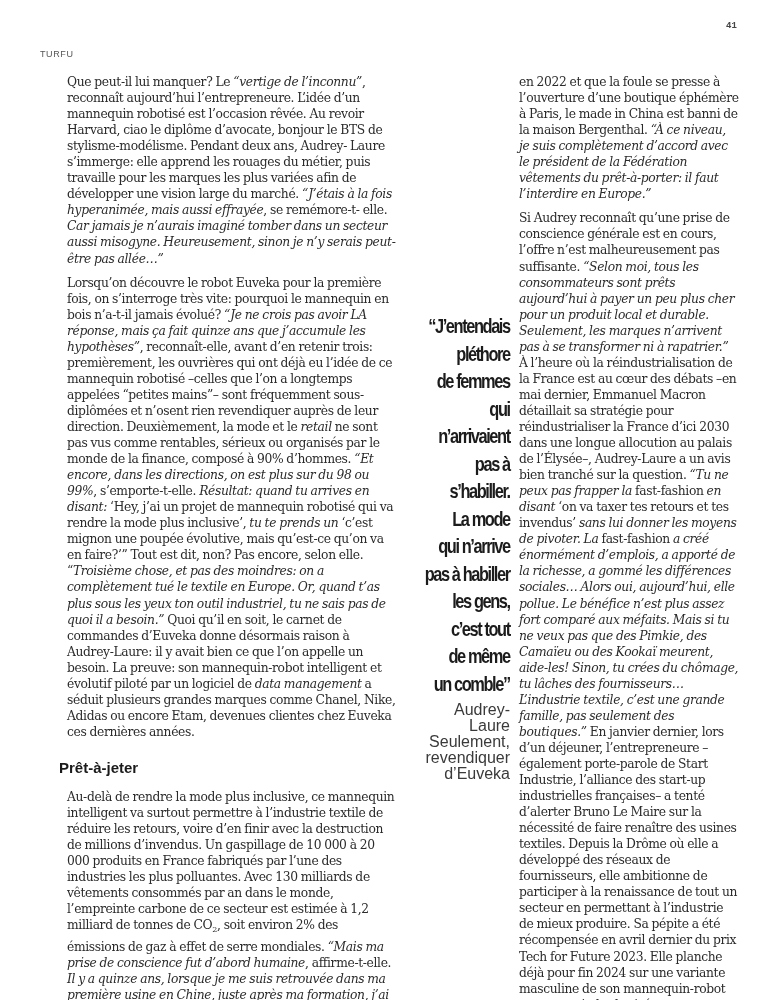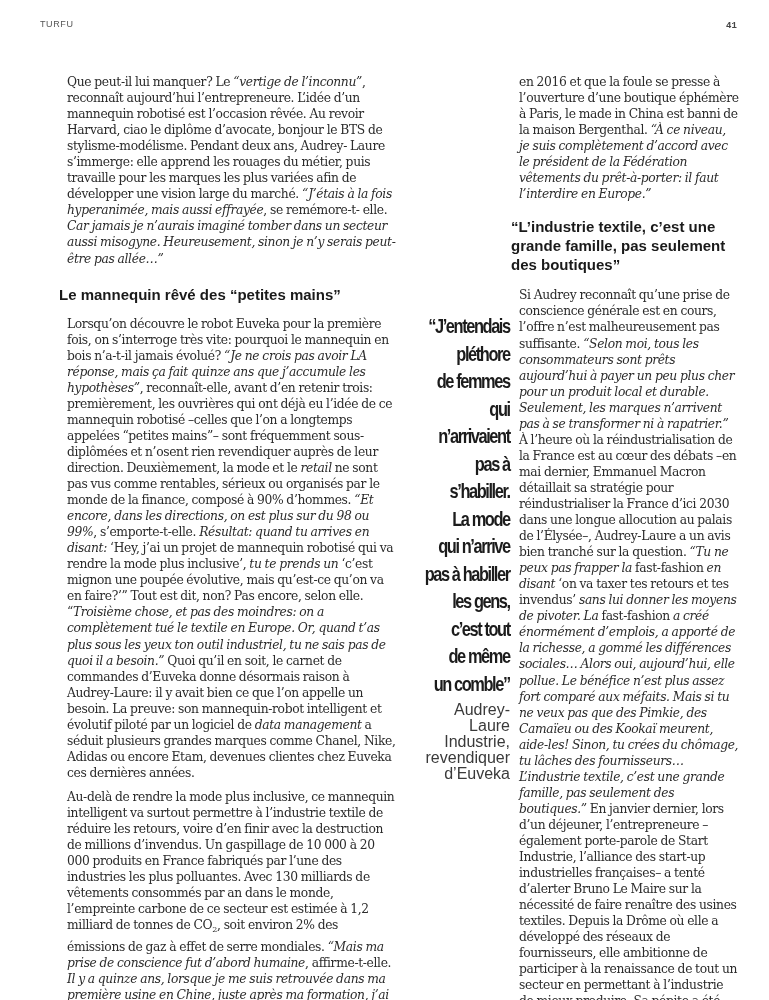--- a/index.html
+++ b/index.html
@@ -1,39 +1,39 @@
 <!DOCTYPE html>
 <html><head>
 <meta charset="utf-8">
 <style>
   html, body { margin: 0; padding: 0; background: #ffffff; }
   body { width: 769px; height: 1000px; position: relative; overflow: hidden; color: #262626; }
-  .running-head { position: absolute; top: 19px; left: 40px; font-family: "Liberation Sans", sans-serif; font-size: 9px; letter-spacing: 0.6px; color: #555; }
+  .running-head { position: absolute; top: 49px; left: 40px; font-family: "Liberation Sans", sans-serif; font-size: 9px; letter-spacing: 0.6px; color: #555; }
   .folio { position: absolute; top: 21px; left: 726px; font-family: Liberation Mono, monospace; font-size: 9px; font-weight: bold; color: #444; }
   .col { position: absolute; font-family: "DejaVu Serif", serif; font-size: 12.3px; line-height: 16.05px; color: #2b2b2b; }
   .col-left { left: 59px; top: 66px; width: 345px; letter-spacing: -0.35px; word-spacing: -0.5px; }
   .col-right { left: 511px; top: 66px; width: 236px; letter-spacing: -0.35px; word-spacing: -0.5px; }
   .col p { margin: 8px; }
   .col em { font-style: italic; }
   .sub { font-family: "Liberation Sans", sans-serif; font-weight: bold; font-size: 15px; line-height: 19px; color: #1a1a1a; margin: 18px 0 12px 0; letter-spacing: 0; word-spacing: 0; }
   .sub.right { font-size: 15px; line-height: 19px; margin: 15px 0 13px 0; }
   .pull { position: absolute; left: 420px; top: 312px; width: 90px; text-align: right; }
   .pull-quote { font-family: "Liberation Sans", sans-serif; font-weight: bold; font-size: 21px; line-height: 27.5px; color: #1c1c1c; letter-spacing: -1.8px; transform: scaleX(0.78); transform-origin: left top; width: 115px; }
   .pull-credit { font-family: "Liberation Sans", sans-serif; font-size: 16px; line-height: 16px; color: #3a3a3a; margin-top: 10px; position: absolute; top: 380px; width: 90px; }
 </style>
 </head>
 <body>
 
 <div class="running-head">TURFU</div>
 <div class="folio">41</div>
 
 <div class="col col-left">
   <p><span>Que peut-il lui manquer? Le </span><em>“vertige de l’inconnu”</em><span>, reconnaît aujourd’hui l’entrepreneure. L’idée d’un mannequin robotisé est l’occasion rêvée. Au revoir Harvard, ciao le diplôme d’avocate, bonjour le BTS de stylisme-modélisme. Pendant deux ans, Audrey- Laure s’immerge: elle apprend les rouages du métier, puis travaille pour les marques les plus variées afin de développer une vision large du marché. </span><em>“J’étais à la fois hyperanimée, mais aussi effrayée</em><span>, se remémore-t- elle. </span><em>Car jamais je n’aurais imaginé tomber dans un secteur aussi misogyne. Heureusement, sinon je n’y serais peut-être pas allée…”</em></p>
-  <h2 class="sub">Le mannequin rêvé des “petites mains”</h2>
   <p><span>Lorsqu’on découvre le robot Euveka pour la première fois, on s’interroge très vite: pourquoi le mannequin en bois n’a-t-il jamais évolué? </span><em>“Je ne crois pas avoir LA réponse, mais ça fait quinze ans que j’accumule les hypothèses”</em><span>, reconnaît-elle, avant d’en retenir trois: premièrement, les ouvrières qui ont déjà eu l’idée de ce mannequin robotisé –celles que l’on a longtemps appelées “petites mains”– sont fréquemment sous-diplômées et n’osent rien revendiquer auprès de leur direction. Deuxièmement, la mode et le </span><em>retail</em><span> ne sont pas vus comme rentables, sérieux ou organisés par le monde de la finance, composé à 90% d’hommes. </span><em>“Et encore, dans les directions, on est plus sur du 98 ou 99%</em><span>, s’emporte-t-elle. </span><em>Résultat: quand tu arrives en disant:</em><span> ‘Hey, j’ai un projet de mannequin robotisé qui va rendre la mode plus inclusive’, </span><em>tu te prends un</em><span> ‘c’est mignon une poupée évolutive, mais qu’est-ce qu’on va en faire?’” Tout est dit, non? Pas encore, selon elle. “</span><em>Troisième chose, et pas des moindres: on a complètement tué le textile en Europe. Or, quand t’as plus sous les yeux ton outil industriel, tu ne sais pas de quoi il a besoin.”</em><span> Quoi qu’il en soit, le carnet de commandes d’Euveka donne désormais raison à Audrey-Laure: il y avait bien ce que l’on appelle un besoin. La preuve: son mannequin-robot intelligent et évolutif piloté par un logiciel de </span><em>data management</em><span> a séduit plusieurs grandes marques comme Chanel, Nike, Adidas ou encore Etam, devenues clientes chez Euveka ces dernières années.</span></p>
+  <h2 class="sub">Prêt-à-jeter</h2>
   <p><span>Au-delà de rendre la mode plus inclusive, ce mannequin intelligent va surtout permettre à l’industrie textile de réduire les retours, voire d’en finir avec la destruction de millions d’invendus. Un gaspillage de 10 000 à 20 000 produits en France fabriqués par l’une des industries les plus polluantes. Avec 130 milliards de vêtements consommés par an dans le monde, l’empreinte carbone de ce secteur est estimée à 1,2 milliard de tonnes de CO</span><sub style="font-size: 8px;">2</sub><span>, soit environ 2% des émissions de gaz à effet de serre mondiales. </span><em>“Mais ma prise de conscience fut d’abord humaine</em><span>, affirme-t-elle. </span><em>Il y a quinze ans, lorsque je me suis retrouvée dans ma première usine en Chine, juste après ma formation, j’ai pleuré. J’ai pu voir des femmes enceintes assises sur un tabouret à trois pieds pour qu’elles restent concentrées, derrière des machines, à produire des milliards de vêtements. Une vieille dame dans un ascenseur en train de couper les petits fils et qui, en même temps, appuyait sur le monte-charge avec une micro-ampoule… J’avais envie de vomir. J’ai pensé:</em></p>
 </div>
 
 <div class="pull">
   <div class="pull-quote">
       <div>“J’entendais</div>
       <div>pléthore</div>
       <div>de femmes</div>
       <div>qui</div>
       <div>n’arrivaient</div>
@@ -42,23 +42,22 @@
       <div>La mode</div>
       <div>qui n’arrive</div>
       <div>pas à habiller</div>
       <div>les gens,</div>
       <div>c’est tout</div>
       <div>de même</div>
       <div>un comble”</div>
     </div>
   <div class="pull-credit">
       <div>Audrey-Laure</div>
-      <div>Industrie,</div>
+      <div>Seulement,</div>
       <div>revendiquer</div>
       <div>d’Euveka</div>
     </div>
 </div>
 
 <div class="col col-right">
-  <p><span>en 2016 et que la foule se presse à l’ouverture d’une boutique éphémère à Paris, le made in China est banni de la maison Bergenthal. </span><em>“À ce niveau, je suis complètement d’accord avec le président de la Fédération vêtements du prêt-à-porter: il faut l’interdire en Europe.”</em></p>
-  <h2 class="sub right">“L’industrie textile, c’est une grande famille, pas seulement des boutiques”</h2>
+  <p><span>en 2022 et que la foule se presse à l’ouverture d’une boutique éphémère à Paris, le made in China est banni de la maison Bergenthal. </span><em>“À ce niveau, je suis complètement d’accord avec le président de la Fédération vêtements du prêt-à-porter: il faut l’interdire en Europe.”</em></p>
   <p><span><span>Si Audrey reconnaît qu’une prise de conscience générale est en cours, l’offre n’est malheureusement pas suffisante. </span><em>“Selon moi, tous les consommateurs sont prêts aujourd’hui à payer un peu plus cher pour un produit local et durable. Seulement, les marques n’arrivent pas à se transformer ni à rapatrier.”</em><span> À l’heure où la réindustrialisation de la France est au cœur des débats –en mai dernier, Emmanuel Macron détaillait sa stratégie pour réindustrialiser la France d’ici 2030 dans une longue allocution au palais de l’Élysée–, Audrey-Laure a un avis bien tranché sur la question. </span><em>“Tu ne peux pas frapper la</em><span> fast-fashion </span><em>en disant</em><span> ‘on va taxer tes retours et tes invendus’ </span><em>sans lui donner les moyens de pivoter. La</em><span> fast-fashion </span><em>a créé énormément d’emplois, a apporté de la richesse, a gommé les différences sociales… Alors oui, aujourd’hui, elle pollue. Le bénéfice n’est plus assez fort comparé aux méfaits. Mais si tu ne veux pas que des Pimkie, des Camaïeu ou des Kookaï meurent, aide-les! Sinon, tu crées du chômage, tu lâches des fournisseurs… L’industrie textile, c’est une grande famille, pas seulement des boutiques.”</em><span> En janvier dernier, lors d’un déjeuner, l’entrepreneure –également porte-parole de Start Industrie, l’alliance des start-up industrielles françaises– a tenté d’alerter Bruno Le Maire sur la nécessité de faire renaître des usines textiles. Depuis la Drôme où elle a développé des réseaux de fournisseurs, elle ambitionne de participer à la renaissance de tout un secteur en permettant à l’industrie de mieux produire. Sa pépite a été récompensée en avril dernier du prix Tech for Future 2023. Elle planche déjà pour fin 2024 sur une variante masculine de son mannequin-robot et sur un pied robotisé pour que chacun trouve enfin chaussure à son pied. Et si les cauchemars étaient terminés?</span></span></p>
 </div>
 
 </body></html>

